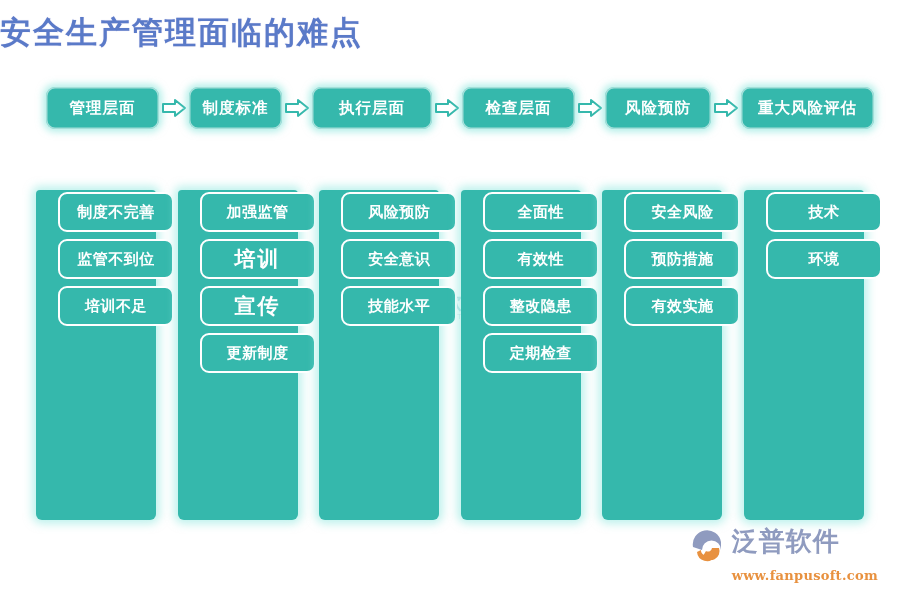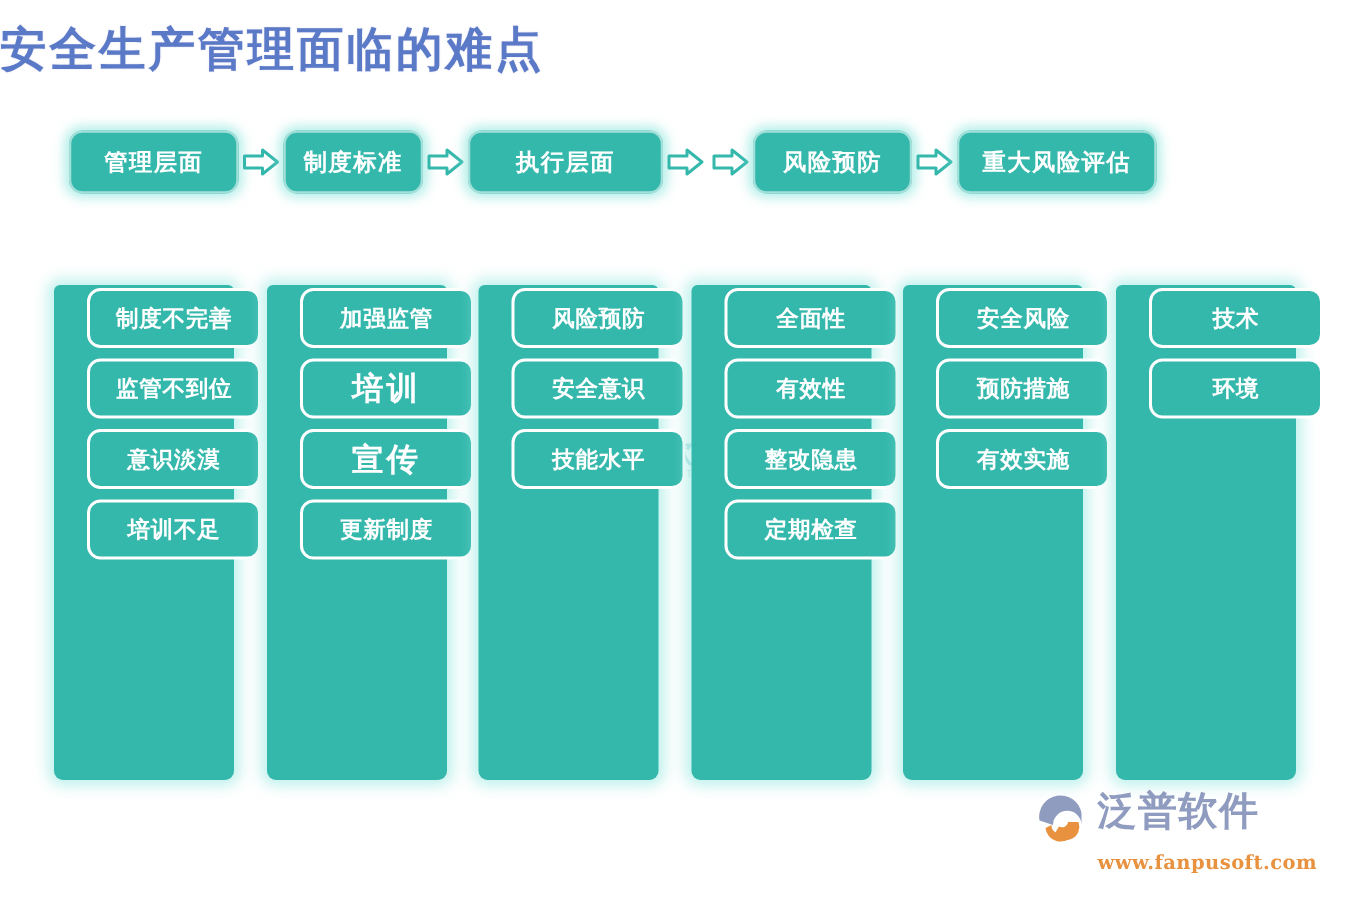--- a/index.html
+++ b/index.html
@@ -220,45 +220,45 @@
         <svg width="26" height="20" viewBox="0 0 26 20">
           <path d="M2 6 L14 6 L14 2 L24 10 L14 18 L14 14 L2 14 Z" fill="#ffffff" stroke="#35b8ac" stroke-width="2" stroke-linejoin="round"></path>
         </svg>
       </div>
       <div class="flow-box" style="width: 93px;">制度标准</div>
       <div class="flow-arrow">
         <svg width="26" height="20" viewBox="0 0 26 20">
           <path d="M2 6 L14 6 L14 2 L24 10 L14 18 L14 14 L2 14 Z" fill="#ffffff" stroke="#35b8ac" stroke-width="2" stroke-linejoin="round"></path>
         </svg>
       </div>
-      <div class="flow-box" style="width: 130px;">执行层面</div>
-      <div class="flow-arrow">
-        <svg width="26" height="20" viewBox="0 0 26 20">
-          <path d="M2 6 L14 6 L14 2 L24 10 L14 18 L14 14 L2 14 Z" fill="#ffffff" stroke="#35b8ac" stroke-width="2" stroke-linejoin="round"></path>
-        </svg>
-      </div>
+      <div class="flow-box" style="width: 120px;">执行层面</div>
+      <div class="flow-arrow">
+        <svg width="26" height="20" viewBox="0 0 26 20">
+          <path d="M2 6 L14 6 L14 2 L24 10 L14 18 L14 14 L2 14 Z" fill="#ffffff" stroke="#35b8ac" stroke-width="2" stroke-linejoin="round"></path>
+        </svg>
+      </div>
+      <div class="flow-box" style="width: 113px;">检查层面</div>
       <div class="flow-arrow">
         <svg width="26" height="20" viewBox="0 0 26 20">
           <path d="M2 6 L14 6 L14 2 L24 10 L14 18 L14 14 L2 14 Z" fill="#ffffff" stroke="#35b8ac" stroke-width="2" stroke-linejoin="round"></path>
         </svg>
       </div>
       <div class="flow-box" style="width: 106px;">风险预防</div>
       <div class="flow-arrow">
         <svg width="26" height="20" viewBox="0 0 26 20">
           <path d="M2 6 L14 6 L14 2 L24 10 L14 18 L14 14 L2 14 Z" fill="#ffffff" stroke="#35b8ac" stroke-width="2" stroke-linejoin="round"></path>
         </svg>
       </div>
       <div class="flow-box" style="width: 133px;">重大风险评估</div>
     </div>
 
   <div id="columns">
       <div class="column">
         <div class="col-item">制度不完善</div>
         <div class="col-item">监管不到位</div>
-        <div class="col-item">意识淡漠</div>
         <div class="col-item">培训不足</div>
       </div>
       <div class="column">
         <div class="col-item">加强监管</div>
         <div class="col-item emph">培训</div>
         <div class="col-item emph">宣传</div>
         <div class="col-item">更新制度</div>
       </div>
       <div class="column">
         <div class="col-item">风险预防</div>

